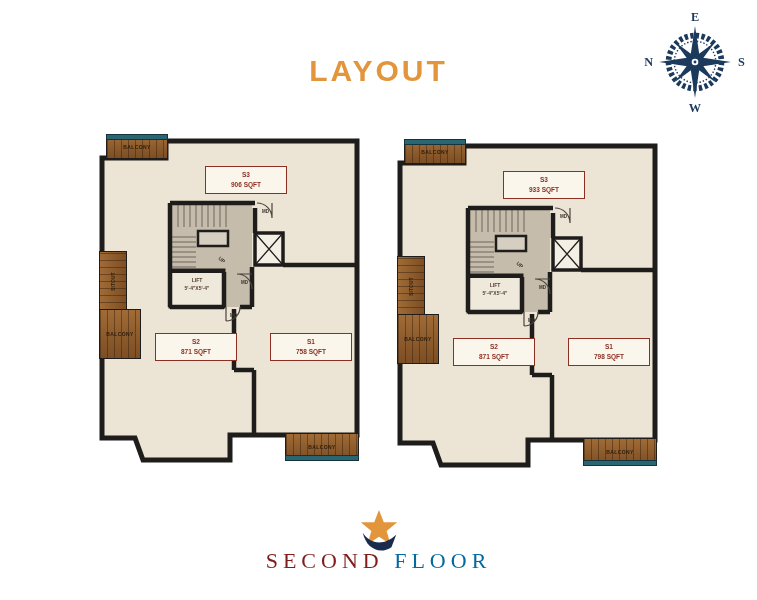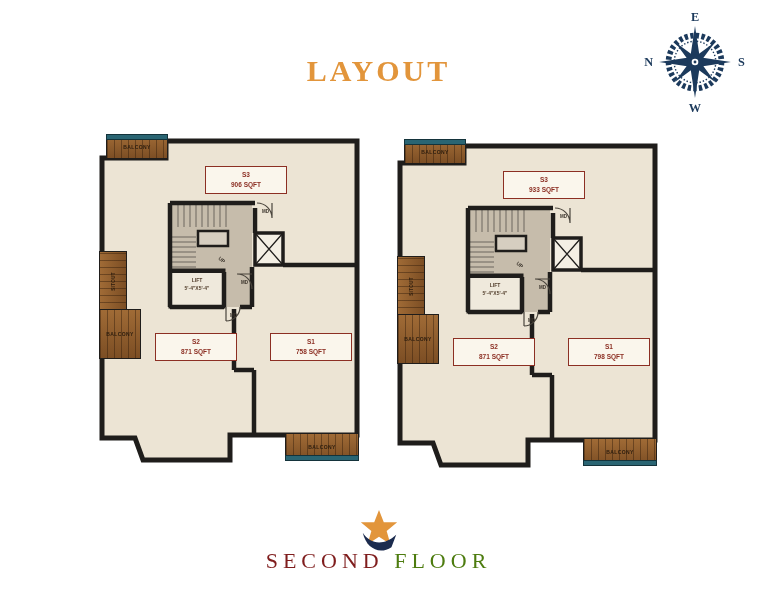--- a/index.html
+++ b/index.html
@@ -3,21 +3,21 @@
 <meta charset="utf-8">
 <style>
   html,body{margin:0;padding:0;}
   body{
     width:757px;height:600px;position:relative;background:#ffffff;
     font-family:"Liberation Sans",sans-serif;overflow:hidden;
   }
   
   .page-title{
     position:absolute;top:54px;left:0;width:757px;text-align:center;
-    font-family:Liberation Serif, serif;font-weight:bold;font-size:30px;
+    font-family:Liberation Sans, sans-serif;font-weight:bold;font-size:30px;
     letter-spacing:3px;color:#E2953B;
   }
   .compass{position:absolute;left:643px;top:8px;width:104px;height:108px;}
   
   .plan{position:absolute;width:260px;height:332px;}
   .plan-a{left:100px;top:133px;}
   .plan-b{left:398px;top:138px;}
   .walls{position:absolute;left:0;top:0;width:260px;height:332px;overflow:visible;}
   .floor-shape{fill:#ECE4D4;stroke:#1F1D1B;stroke-width:5;stroke-linejoin:miter;}
   .core{fill:#C6BCAB;}
@@ -63,21 +63,21 @@
     position:absolute;left:74px;top:143px;width:46px;text-align:center;
     color:#55412F;font-weight:bold;font-size:5px;line-height:1.6;
   }
   
   .footer-star{position:absolute;left:356px;top:508px;width:46px;height:44px;}
   .footer-text{
     position:absolute;top:548px;left:0;width:757px;text-align:center;
     font-family:"Liberation Serif",serif;font-size:22px;letter-spacing:5px;
   }
   .footer-text .w1{color:#7f1d1d;}
-  .footer-text .w2{color:#4d7c0f;}
+  .footer-text .w2{color:#0369a1;}
   .compass-letter{font-family:"Liberation Serif",serif;font-weight:bold;font-size:13px;fill:#1C3A5C;}
 </style>
 </head>
 <body>
 
 <div class="page-title">LAYOUT</div>
 
 <svg class="compass" viewBox="0 0 110 110">
   <circle cx="55" cy="55" r="28" fill="none" stroke="#1C3A5C" stroke-width="6" stroke-dasharray="3.5 2.5"></circle>
   <circle cx="55" cy="55" r="22" fill="none" stroke="#1C3A5C" stroke-width="1.5" stroke-dasharray="1.5 2"></circle>

